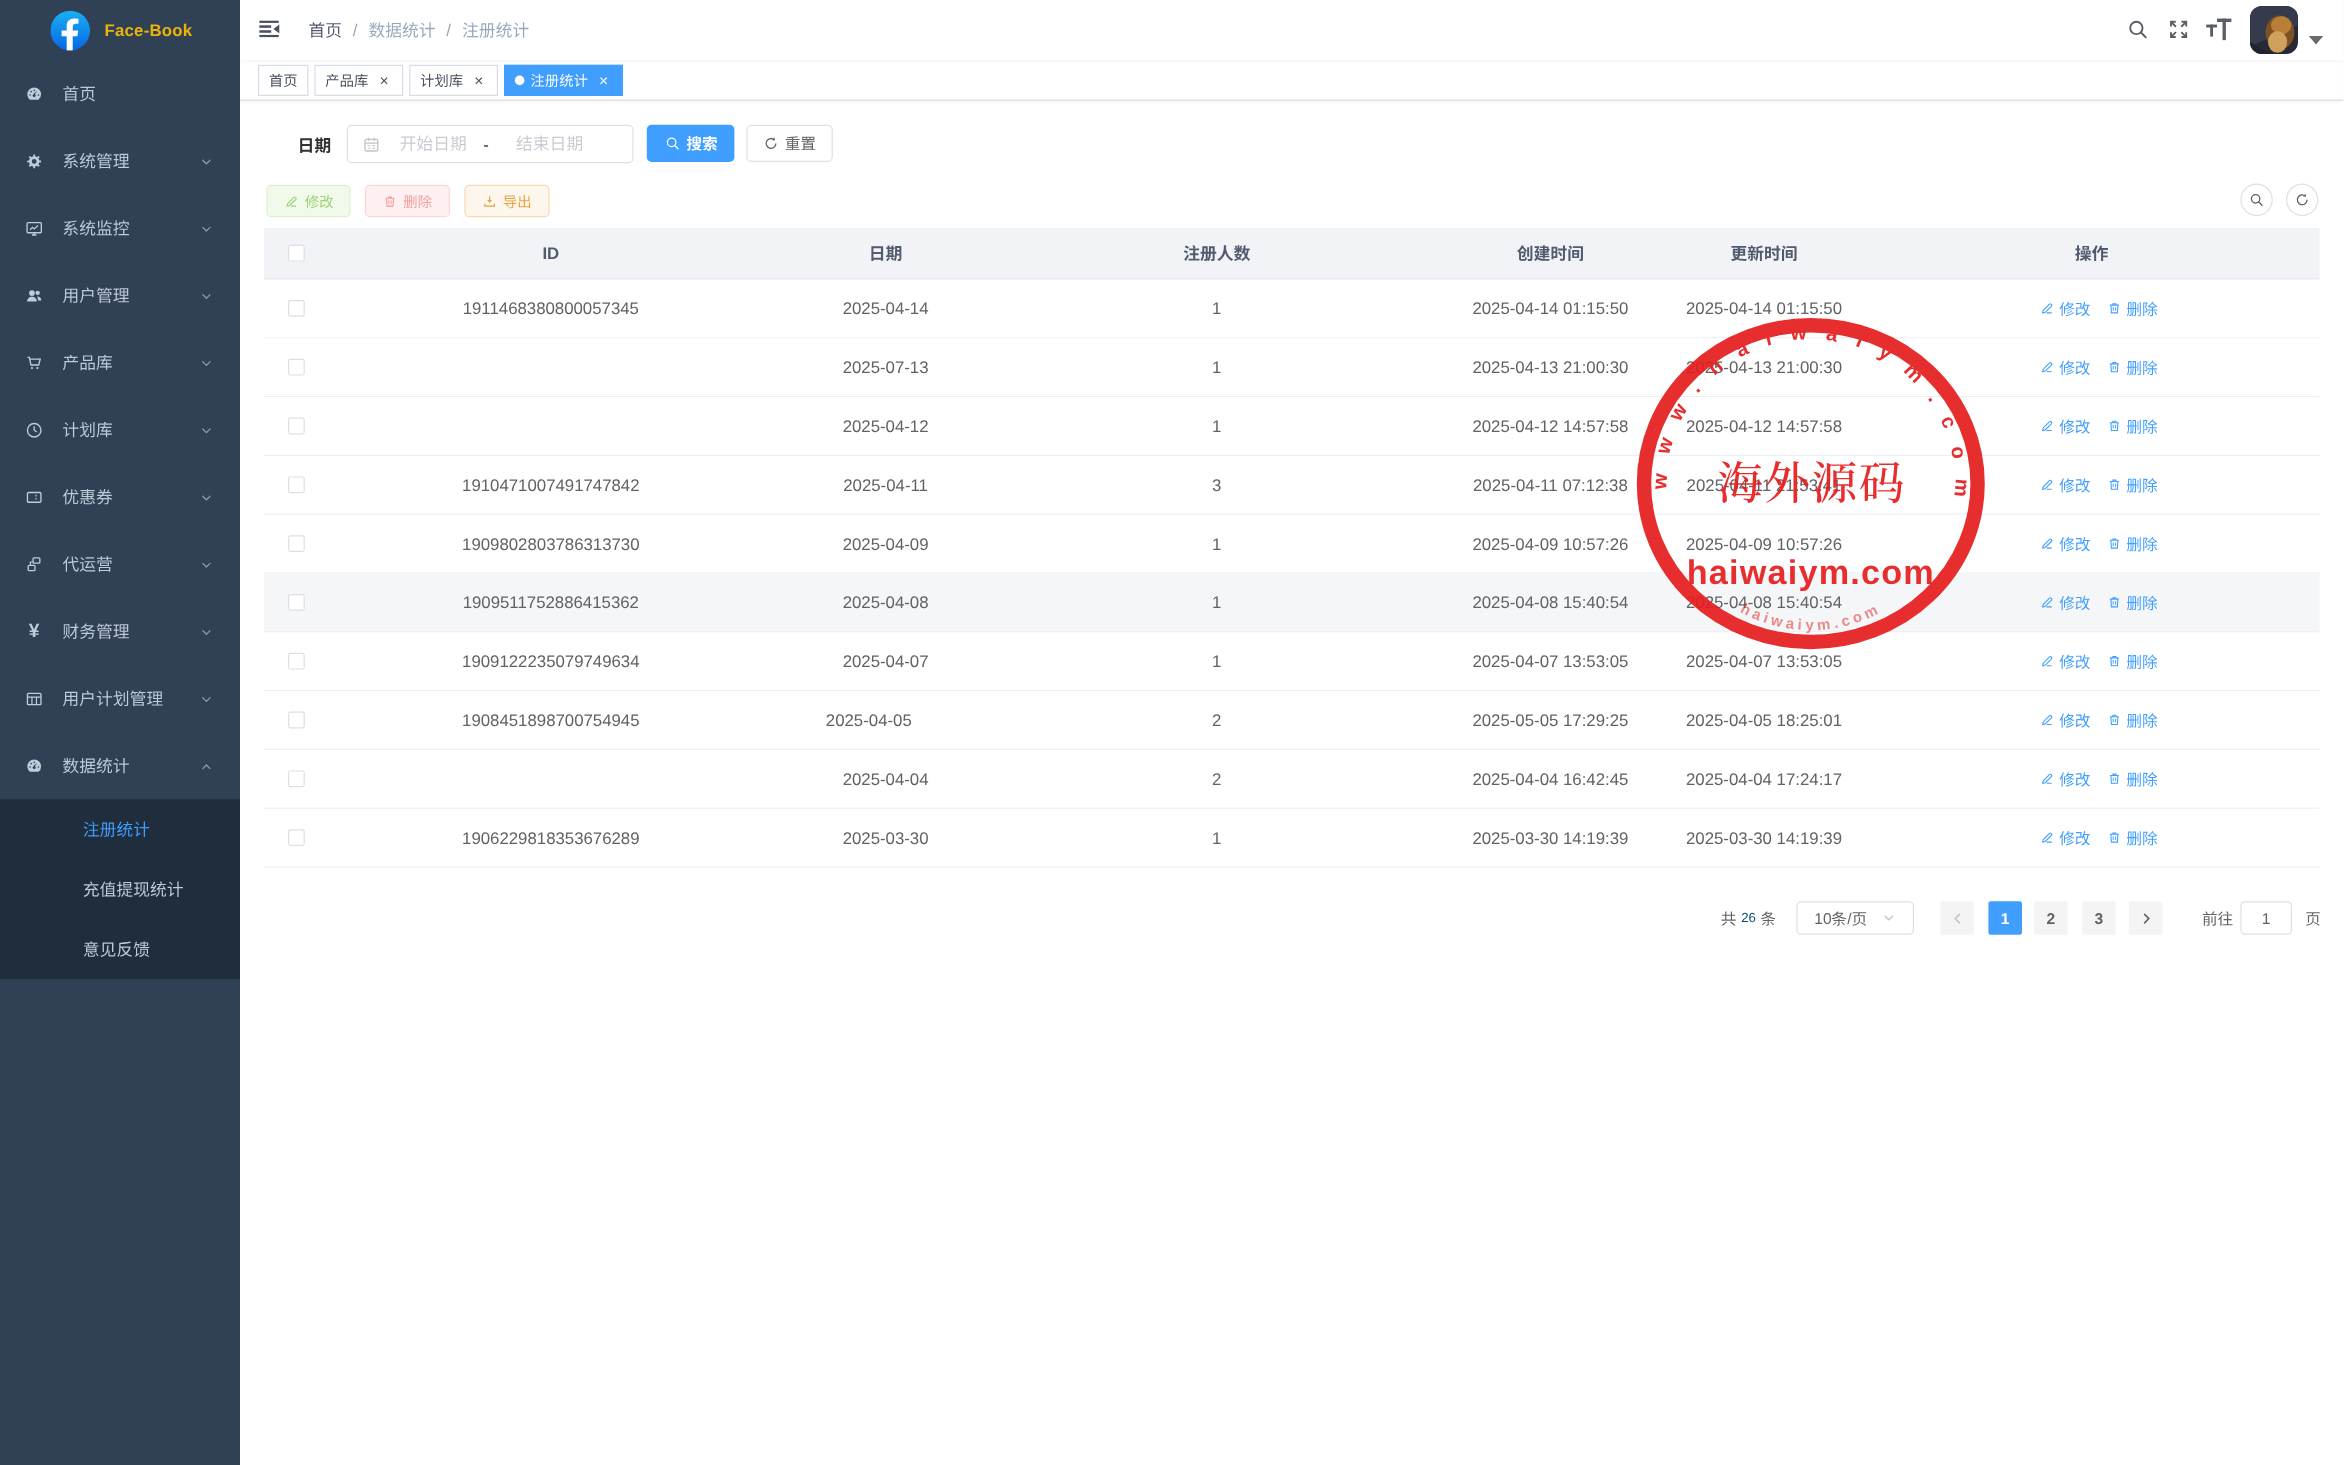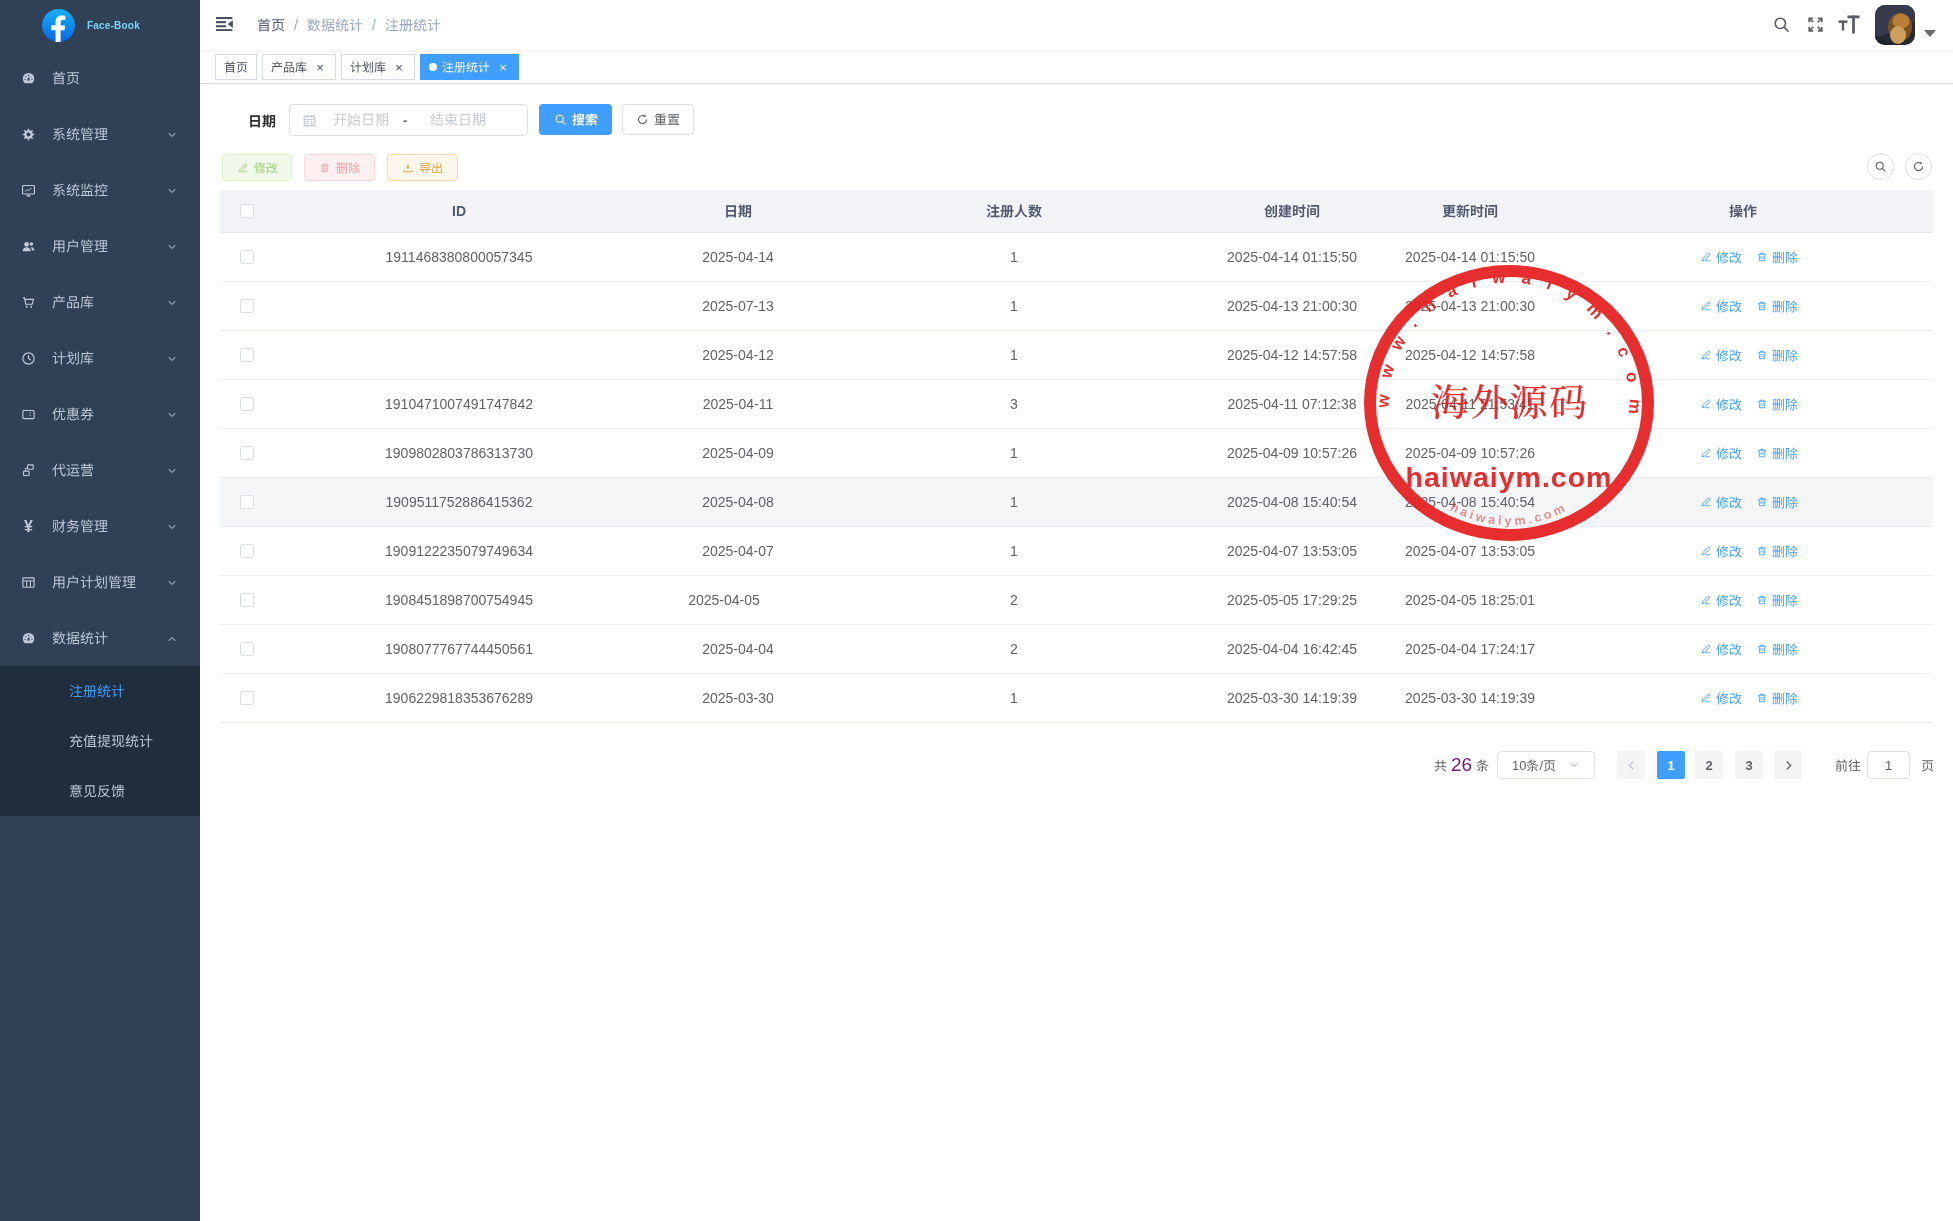--- a/index.html
+++ b/index.html
@@ -1,17 +1,17 @@
 <!DOCTYPE html>
 <html><head><meta charset="utf-8"><title>Face-Book</title><style>
 *{box-sizing:border-box;margin:0;padding:0}
 body{font-family:"Liberation Sans",sans-serif;width:1953px;height:1221px;position:relative;background:#fff;overflow:hidden;font-size:14px}
 #sidebar{position:absolute;left:0;top:0;width:200px;height:1221px;background:#304156;z-index:5}
 #logo{height:50px;display:flex;align-items:center;padding-left:42px;background:#304156}
-#logo .t{color:#7dd3fc;font-weight:bold;font-size:10px;margin-left:12px;letter-spacing:.2px}
+#logo .t{color:#eab308;font-weight:bold;font-size:14px;margin-left:12px;letter-spacing:.2px}
 .mi{height:56px;display:flex;align-items:center;padding-left:21px;position:relative}
 .mi .tx{margin-left:16px}
 .mi .arr{position:absolute;right:22px;top:50%;margin-top:-6px}
 #submenu{background:#1f2d3d}
 .smi{height:50px;display:flex;align-items:center;padding-left:69px}
 #main{margin-left:200px;position:relative}
 #navbar{height:50px;position:relative;background:#fff;box-shadow:0 1px 4px rgba(0,21,41,.08)}
 #crumb{position:absolute;left:57px;top:0;height:50px;display:flex;align-items:center}
 #crumb .sep{color:#97a8be;margin:0 9px;font-size:14px}
 #tagsbar{height:34px;background:#fff;border-bottom:1px solid #d8dce5;box-shadow:0 1px 3px 0 rgba(0,0,0,.04);padding:4px 0 0 15px;display:flex}
@@ -935,21 +935,20 @@
                 <use href="#r5220" x="0"></use>
                 <use href="#r9664" x="1000"></use>
               </svg>
             </span>
           </div>
         </div>
         <div class="tr">
           <div class="cell" style="left:0px;width:53px;">
             <span class="cb"></span>
           </div>
-          <div class="cell" style="left:53px;width:372px;">1908077767744450561</div>
           <div class="cell" style="left:425px;width:186px;">2025-04-04</div>
           <div class="cell" style="left:611px;width:366px;">2</div>
           <div class="cell" style="left:977px;width:190px;">2025-04-04 16:42:45</div>
           <div class="cell" style="left:1167px;width:166px;">2025-04-04 17:24:17</div>
           <div class="cell" style="left:1333px;width:380px;">
             <span class="oplink" style="margin-left:12px">
               <svg style="width:12px;height:12px;margin-right:4px" viewBox="0 0 24 24">
                 <path d="M4.5 19.5l1-4.2L16 4.8a1.6 1.6 0 0 1 2.3 0l1 1a1.6 1.6 0 0 1 0 2.3L8.7 18.5z" fill="none" stroke="#409eff" stroke-width="1.8"></path>
                 <path d="M11 19.5h8.5" stroke="#409eff" stroke-width="1.8"></path>
               </svg>
@@ -996,21 +995,21 @@
                 <path d="M10 10v6M14 10v6" stroke="#409eff" stroke-width="1.6"></path>
               </svg>
               <svg style="width:26.0px;height:13px;vertical-align:-1.6px;" viewBox="0 -880 2000 1000" fill="#409eff">
                 <use href="#r5220" x="0"></use>
                 <use href="#r9664" x="1000"></use>
               </svg>
             </span>
           </div>
         </div>
       </div>
-      <div class="abs" style="left:1234px;top:672px;height:18px;display:flex;align-items:center;font-size:19px;color:#701a75">
+      <div class="abs" style="left:1234px;top:672px;height:18px;display:flex;align-items:center;font-size:11px;color:#0c4a6e">
         <svg style="width:13.0px;height:13px;vertical-align:-1.6px;" viewBox="0 -880 1000 1000" fill="#606266">
           <use href="#r5171" x="0"></use>
         </svg>
         <span style="margin:0 4px">26</span>
         <svg style="width:13.0px;height:13px;vertical-align:-1.6px;" viewBox="0 -880 1000 1000" fill="#606266">
           <use href="#r6761" x="0"></use>
         </svg>
       </div>
       <div class="abs btn" style="left:1297px;top:667px;width:98px;height:28px;border-radius:4px;font-size:13px">
         <span style="display:flex;align-items:center">10<svg style="width:13.0px;height:13px;vertical-align:-1.6px;" viewBox="0 -880 1000 1000" fill="#606266">

